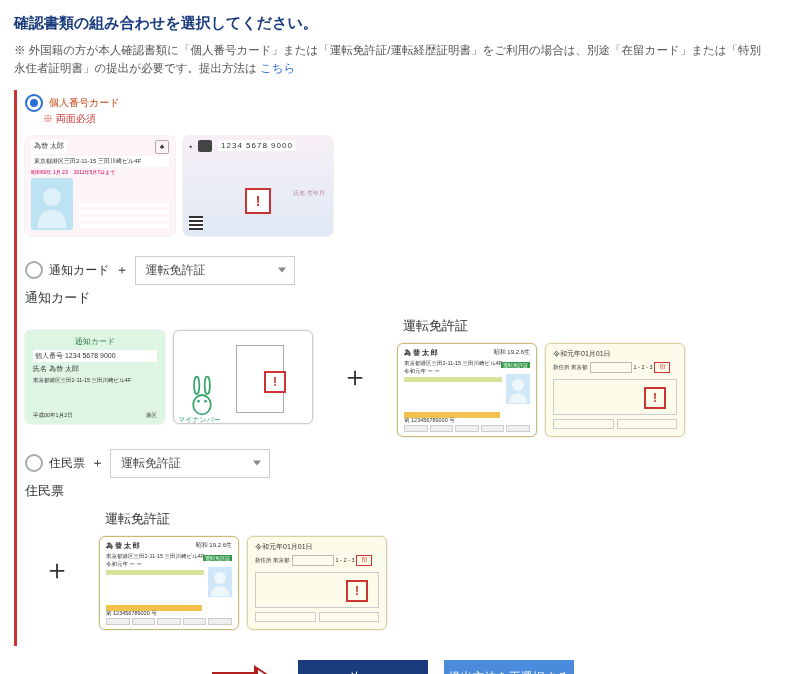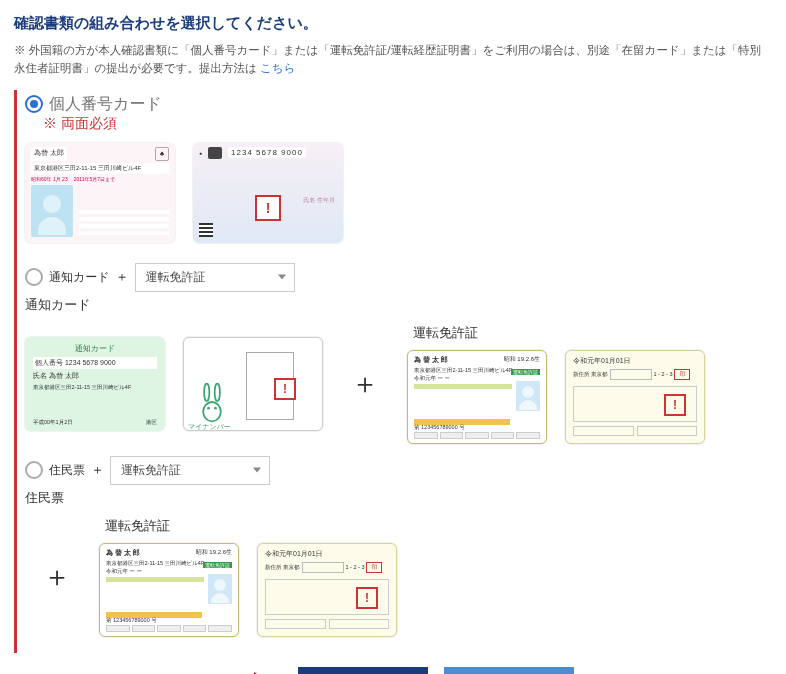--- a/index.html
+++ b/index.html
@@ -28,27 +28,27 @@
   .opt-group {
     border-left: 3px solid #cc3333;
   }
   .opt-row {
     display: flex;
     align-items: center;
     gap: 6px;
     padding: 4px 0 0 8px;
   }
   .opt-title {
-    color: #737373;
-    font-size: 16px;
+    color: #c2410c;
+    font-size: 10px;
     font-family: Liberation Serif, serif;
   }
   .opt-note {
     color: #cc3333;
-    font-size: 14px;
+    font-size: 10px;
     margin: 0 0 4px 26px;
   }
   .radio {
     width: 14px; height: 14px;
     border: 2px solid #aaa;
     border-radius: 50%;
     display: inline-flex; align-items:center; justify-content:center;
     flex-shrink: 0;
     background:#fff;
     cursor:pointer;
@@ -78,21 +78,21 @@
   }
   .section-label{
     color:#333; font-size:13px;
     padding:4px 0 4px 8px;
   }
   .card-row {
     display:flex; align-items:center; gap:10px;
     padding: 6px 0 16px 8px;
   }
   .card-col { display:flex; flex-direction:column; gap:4px; }
-  .pair { display:flex; gap:18px; }
+  .pair { display:flex; gap:8px; }
   .plus-big {
     font-size: 28px; color:#333; padding: 0 18px;
   }
   .card {
     width: 150px; height: 100px;
     border-radius: 6px;
     position:relative;
     box-sizing:border-box;
     overflow:hidden;
     box-shadow: 0 0 0 1px rgba(0,0,0,0.05);

